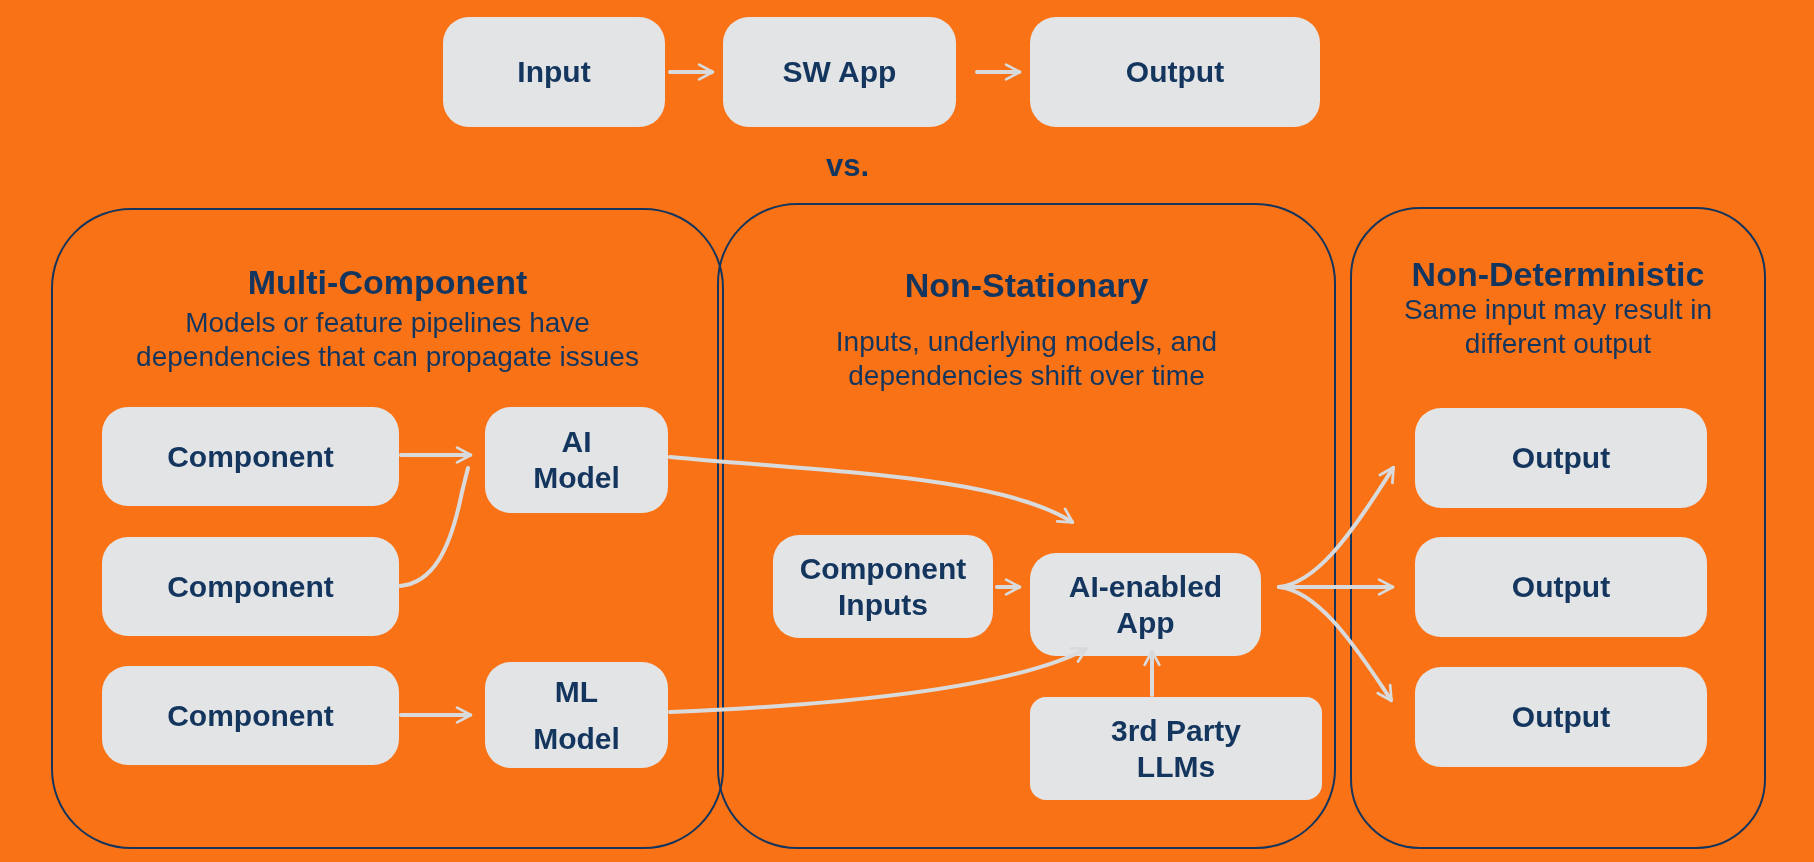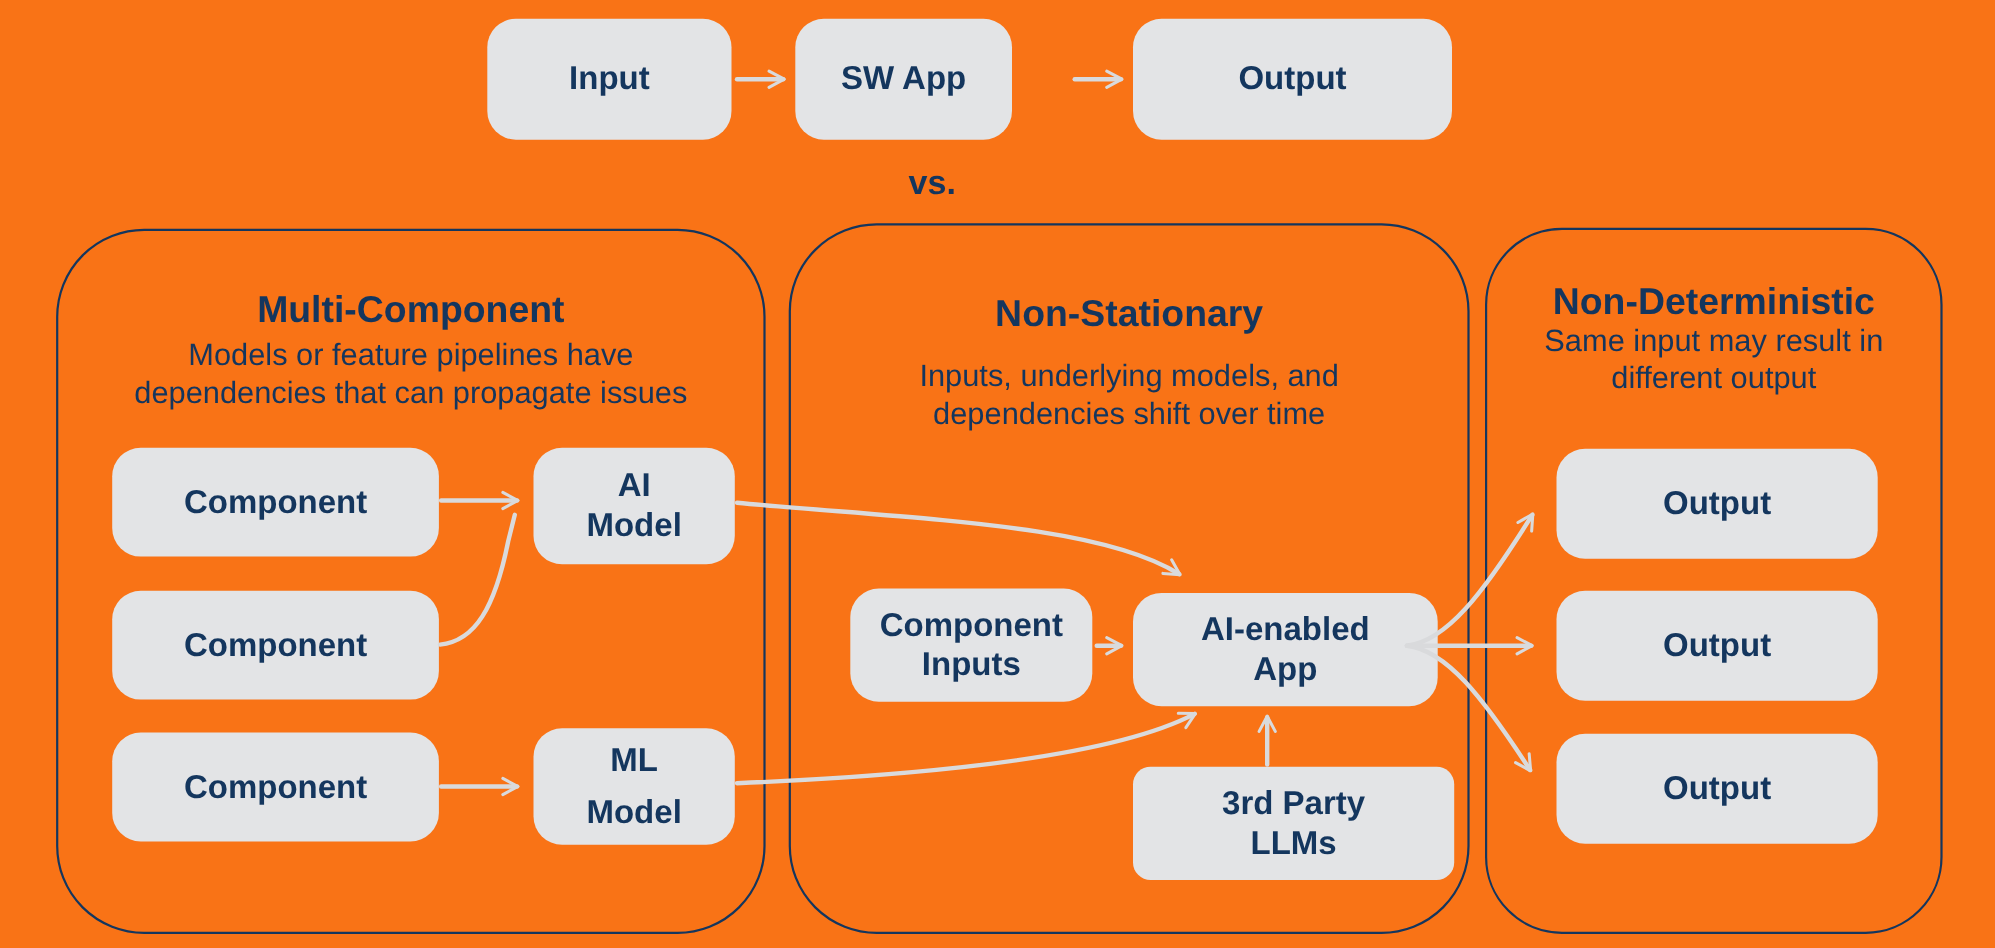--- a/index.html
+++ b/index.html
@@ -62,41 +62,41 @@
     z-index:2;
   }
   #arrow-layer{
     position:absolute;
     left:0;top:0;
     z-index:5;
     pointer-events:none;
   }
   
   #n-input  {left:443px;top:17px;width:222px;height:110px;}
-  #n-swapp  {left:723px;top:17px;width:197px;height:110px;}
+  #n-swapp  {left:723px;top:17px;width:233px;height:110px;}
   #n-output {left:1030px;top:17px;width:290px;height:110px;}
   
-  #panel-left  {left:51px; top:208px;width:641px;height:637px;}
+  #panel-left  {left:51px; top:208px;width:641px;height:637px;padding-left:28px;}
   #panel-mid   {left:717px;top:203px;width:615px;height:642px;}
   #panel-right {left:1350px;top:207px;width:412px;height:638px;border-radius:70px;}
   #panel-left  .panel-title{top:52px;}
   #panel-left  .panel-subtitle{top:96px;}
   #panel-mid   .panel-title{top:60px;}
   #panel-mid   .panel-subtitle{top:104px;margin-top:16px;}
   #panel-right .panel-title{top:45px;}
   #panel-right .panel-subtitle{top:84px;}
   
   #n-comp1{left:102px;top:407px;width:297px;height:99px;}
   #n-comp2{left:102px;top:537px;width:297px;height:99px;}
   #n-comp3{left:102px;top:666px;width:297px;height:99px;}
   #n-ai   {left:485px;top:407px;width:183px;height:106px;}
   #n-ml   {left:485px;top:662px;width:183px;height:106px;gap:11px;}
   
   #n-shift{left:773px;top:535px;width:220px;height:103px;}
-  #n-app  {left:1030px;top:539px;width:277px;height:103px;}
+  #n-app  {left:1030px;top:553px;width:231px;height:103px;}
   #n-llms {left:1030px;top:697px;width:292px;height:103px;border-radius:16px;}
   
   #n-out1{left:1415px;top:408px;width:292px;height:100px;}
   #n-out2{left:1415px;top:537px;width:292px;height:100px;}
   #n-out3{left:1415px;top:667px;width:292px;height:100px;}
 </style>
 </head>
 <body>
 
 <div id="canvas">

